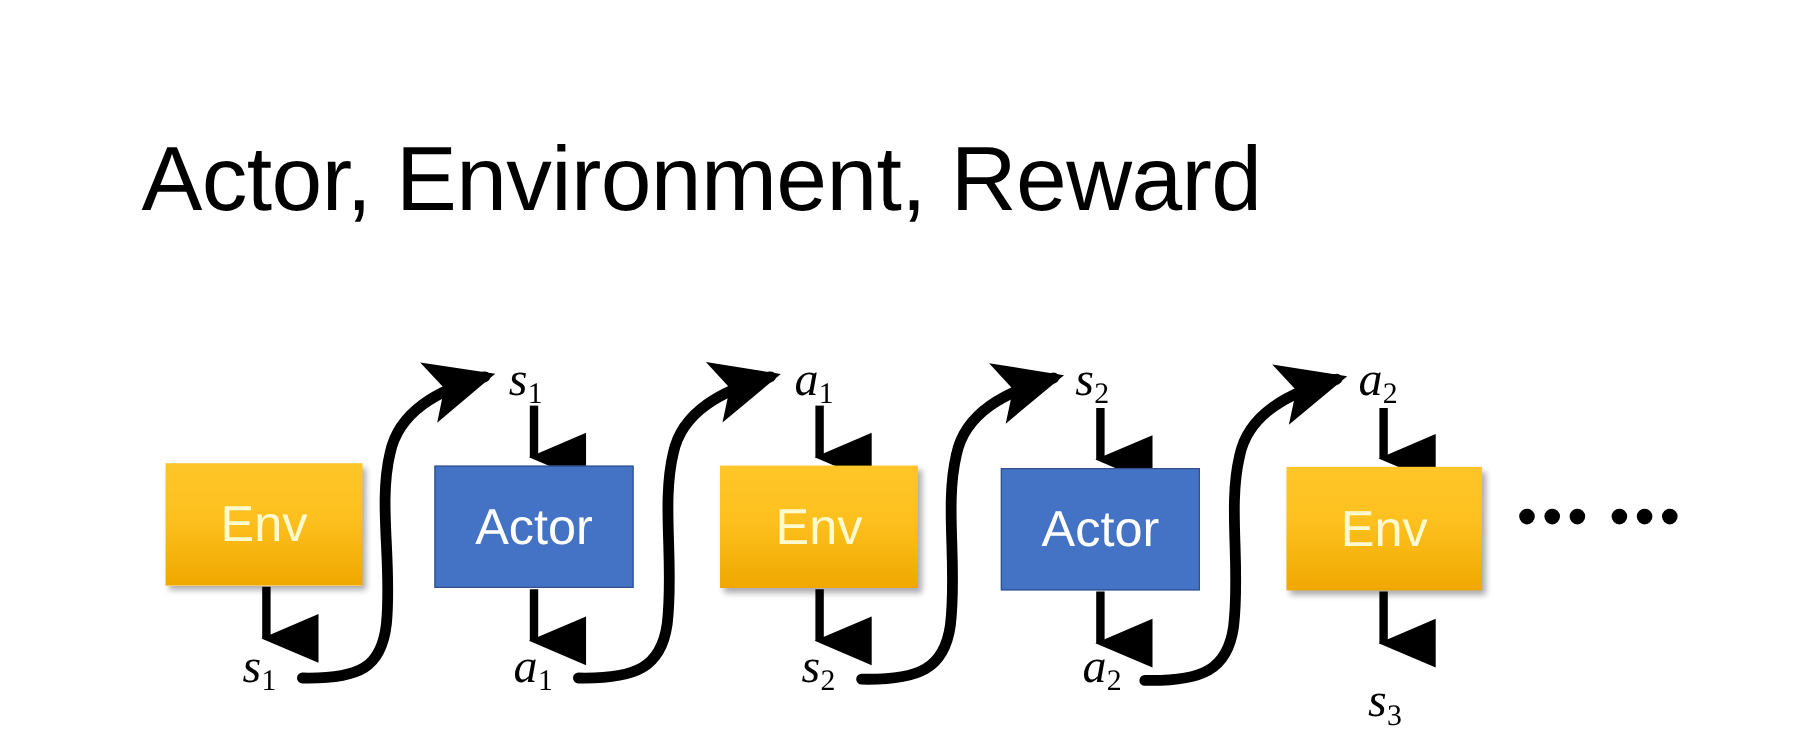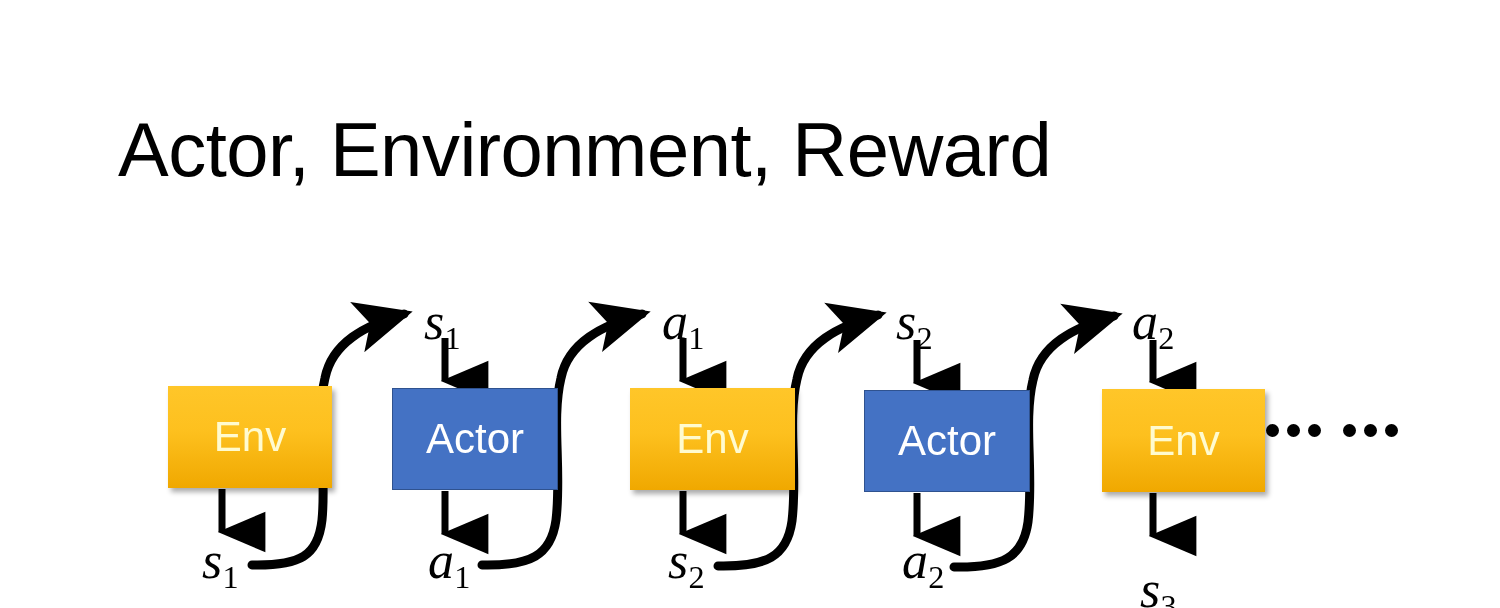--- a/index.html
+++ b/index.html
@@ -37,38 +37,37 @@
   .node-box {
     position: absolute;
     box-sizing: border-box;
     display: flex;
     align-items: center;
     justify-content: center;
     font-family: "Liberation Sans", sans-serif;
     font-size: 42px;
     font-weight: 400;
     line-height: 1;
-    margin-left: 30px;
   }
   .node-env {
     background: linear-gradient(to bottom, #FFC629 0%, #FDC01E 45%, #F0A800 100%);
     color: #FFFBCF;
     box-shadow: 3px 4px 5px rgba(0,0,0,0.33);
   }
   .node-actor {
     background: #4472C4;
     color: #FFFFFF;
     border: 1px solid #2F528F;
     align-items: center;
   }
   .var-label {
     position: absolute;
     font-family: "Liberation Serif", serif;
     font-style: italic;
-    font-size: 52px;
+    font-size: 40px;
     color: #000000;
     white-space: nowrap;
     line-height: 1;
   }
   .var-label sub {
     font-size: 0.62em;
     font-style: normal;
     vertical-align: baseline;
     position: relative;
     top: 0.30em;

